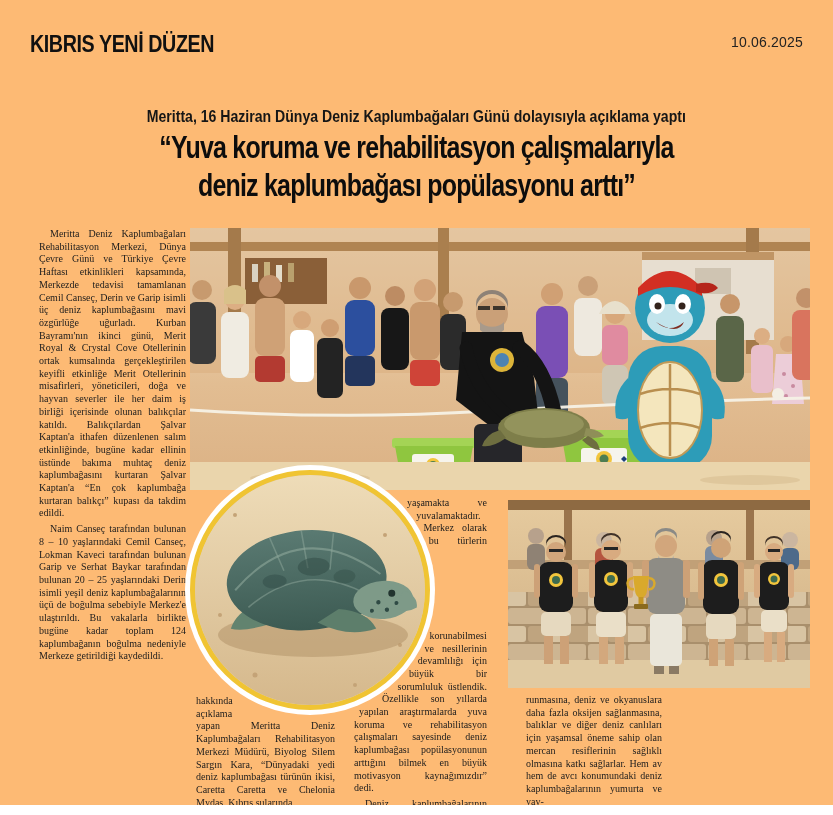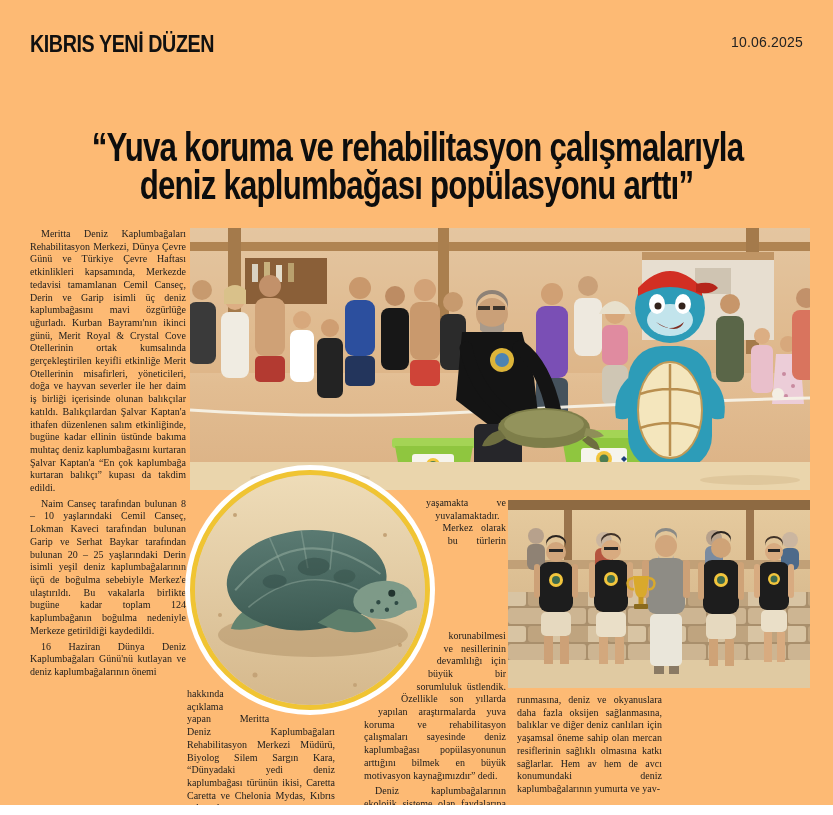--- a/index.html
+++ b/index.html
@@ -9,32 +9,32 @@
   .masthead{position:absolute;left:30px;top:30px;font-family:"Liberation Sans",sans-serif;
             font-weight:bold;font-size:24px;letter-spacing:-0.5px;color:#111;
             transform:scaleX(0.82);transform-origin:left center;white-space:nowrap;}
   .pubdate{position:absolute;right:30px;top:34px;font-family:"Liberation Sans",sans-serif;
            font-size:14px;color:#222;letter-spacing:0.2px;}
   
   .kicker{position:absolute;left:0;top:108px;width:100%;text-align:center;
           font-family:"Liberation Sans",sans-serif;font-weight:bold;font-size:16px;color:#161616;}
   .kicker>span{display:inline-block;transform:scaleX(0.88);}
   .headline{position:absolute;left:0;top:128px;width:100%;text-align:center;color:#0d0d0d;
-            font-family:"Liberation Sans",sans-serif;font-weight:bold;font-size:40px;
+            font-family:"Liberation Sans",sans-serif;font-weight:bold;font-size:32px;
             line-height:38px;letter-spacing:-1px;}
   .headline .hl{display:block;transform:scaleX(0.78);transform-origin:center;white-space:nowrap;}
   
   .col{position:absolute;font-size:10px;line-height:12.7px;text-align:justify;overflow:hidden;}
-  .col p{margin:0 0 3px 0;text-indent:11px;}
+  .col p{margin:0 0 3px 9px;text-indent:11px;}
   .col p.noindent{text-indent:0;}
   .quote{font-weight:bold;font-size:11.5px;line-height:14px;color:#b32150;text-indent:0;
          margin:6px 0 4px 0;}
   #col1{left:30px;top:228px;width:156px;height:578px;}
   #col2{left:187px;top:688px;width:148px;height:124px;}
-  #col3{left:364px;top:497px;width:142px;height:317px;}
+  #col3{left:345px;top:497px;width:142px;height:317px;}
   #col4{left:517px;top:694px;width:145px;height:112px;}
   #col5{left:663px;top:694px;width:147px;height:112px;}
   
   .wrapL{float:left;width:100px;height:222px;shape-outside:circle(126px at -35px 93px);}
   .wrapR{float:right;width:110px;height:30px;shape-outside:circle(130px at 85px -98px);}
   
   .photo{position:absolute;overflow:hidden;background:#d9b98e;}
   #mainPhoto{left:190px;top:228px;width:620px;height:262px;}
   #rightPhoto{left:508px;top:500px;width:302px;height:188px;}
   #circlePhoto{left:190px;top:470px;width:240px;height:240px;border-radius:50%;
@@ -45,29 +45,31 @@
   svg{display:block;}
 </style>
 </head>
 <body>
 
 <div class="page">
 
   <div class="masthead">KIBRIS YENİ DÜZEN</div>
   <div class="pubdate">10.06.2025</div>
 
+  <div class="kicker">
+    <span>Meritta, 16 Haziran Dünya Deniz Kaplumbağaları Günü dolayısıyla açıklama yaptı</span>
+  </div>
   <h1 class="headline" style="margin:0;">
     <span class="hl">“Yuva koruma ve rehabilitasyon çalışmalarıyla</span>
     <span class="hl">deniz kaplumbağası popülasyonu arttı”</span>
   </h1>
 
   <div class="col" id="col1">
     <p>Meritta Deniz Kaplumbağaları Rehabilitasyon Merkezi, Dünya Çevre Günü ve Türkiye Çevre Haftası etkinlikleri kapsamında, Merkezde tedavisi tamamlanan Cemil Canseç, Derin ve Garip isimli üç deniz kaplumbağasını mavi özgürlüğe uğurladı. Kurban Bayramı'nın ikinci günü, Merit Royal &amp; Crystal Cove Otellerinin ortak kumsalında gerçekleştirilen keyifli etkinliğe Merit Otellerinin misafirleri, yöneticileri, doğa ve hayvan severler ile her daim iş birliği içerisinde olunan balıkçılar katıldı. Balıkçılardan Şalvar Kaptan'a ithafen düzenlenen salım etkinliğinde, bugüne kadar ellinin üstünde bakıma muhtaç deniz kaplumbağasını kurtaran Şalvar Kaptan'a “En çok kaplumbağa kurtaran balıkçı” kupası da takdim edildi.</p>
     <p>Naim Canseç tarafından bulunan 8 – 10 yaşlarındaki Cemil Canseç, Lokman Kaveci tarafından bulunan Garip ve Serhat Baykar tarafından bulunan 20 – 25 yaşlarındaki Derin isimli yeşil deniz kaplumbağalarının üçü de boğulma sebebiyle Merkez'e ulaştırıldı. Bu vakalarla birlikte bugüne kadar toplam 124 kaplumbağanın boğulma nedeniyle Merkeze getirildiği kaydedildi.</p>
-    <p>16 Haziran Dünya Deniz Kaplumbağaları Günü'nü kutlayan ve deniz kaplumbağalarının önemi</p>
   </div>
 
   <div class="photo" id="mainPhoto">
     <svg viewBox="0 0 620 262" width="620" height="262">
       <defs>
         <linearGradient id="gMain" x1="0" y1="0" x2="0" y2="1">
           <stop offset="0" stop-color="#efdcc0"></stop>
             <stop offset="0.6" stop-color="#e2bd92"></stop>
           <stop offset="1" stop-color="#dbb184"></stop>
         </linearGradient>

